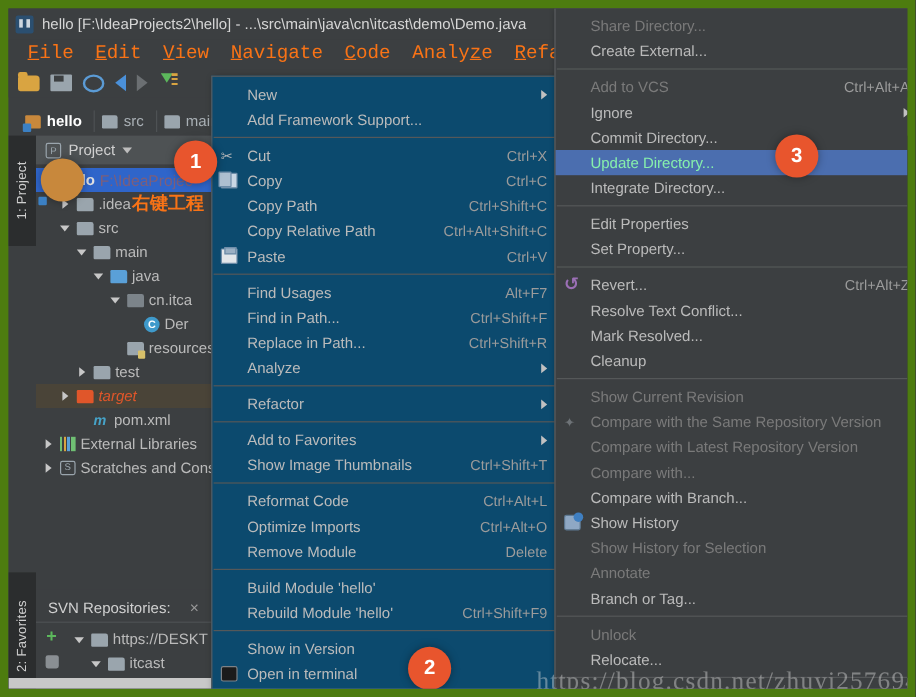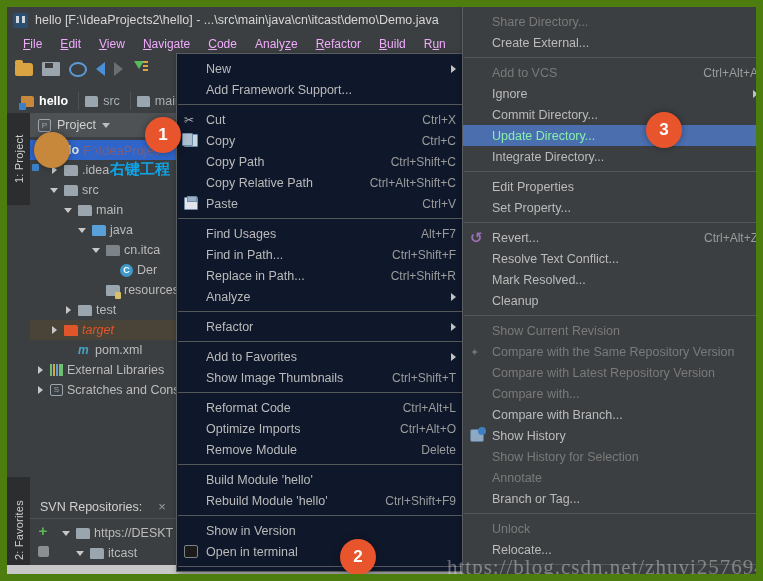--- a/index.html
+++ b/index.html
@@ -39,21 +39,21 @@
   }
   #titlebar .title-text { white-space: nowrap; overflow: hidden; }
 
   
   #menubar {
     position: absolute; left: 0; top: 26px; width: 763px; height: 22px;
     background: #3c3f41; display: flex; align-items: center;
     padding-left: 8px; gap: 2px;
   }
   #menubar .mb-item {
-    color: #f0abfc; font-size: 12px; padding: 2px 8px; white-space: nowrap;
+    color: #f97316; font-size: 16px; padding: 2px 8px; white-space: nowrap; font-family: Liberation Mono, monospace;
   }
   #menubar .mb-item span.u { text-decoration: underline; }
 
   
   #toolbar {
     position: absolute; left: 0; top: 48px; width: 763px; height: 26px;
     background: #3c3f41; display: flex; align-items: center;
     padding-left: 8px; gap: 9px;
   }
   .tb-btn { width: 18px; height: 18px; position: relative; flex: none; }
@@ -131,21 +131,21 @@
   .mvnic { width:13px;height:13px;color:#46a3c8;font-size:12px;line-height:12px;font-style:italic;flex:none;font-weight:bold;}
   .libic { width:13px;height:12px;flex:none;background:repeating-linear-gradient(90deg,#6fbf73 0 2px,#3c3f41 2px 3px,#d9a441 3px 5px,#3c3f41 5px 6px,#5aa0d8 6px 8px,#3c3f41 8px 9px,#6fbf73 9px 11px); }
   .scic { width:13px;height:12px;flex:none;border:1px solid #9aa5ad;border-radius:2px;color:#9aa5ad;font-size:8px;line-height:10px;text-align:center;}
   .tlabel.bold { font-weight: bold; color: #e0e0e0; }
   .tpath { color: #7d5f7a; font-size: 13px; }
   .tlabel.redfolder { color: #e0562a; }
 
   
   #red-note {
     position: absolute; left: 103px; top: 153px;
-    color: #0ea5e9; font-size: 15px; font-weight: bold;
+    color: #f97316; font-size: 15px; font-weight: bold;
     letter-spacing: 0px; white-space: nowrap; z-index: 6;
     font-family: "DejaVu Sans", sans-serif;
   }
 
   
   #svn-panel {
     position: absolute; left: 23px; top: 488px; width: 200px; height: 93px;
     background: #3c3f41;
   }
   #svn-header { height: 24px; display:flex;align-items:center;gap:6px;padding-left:10px;
@@ -158,22 +158,22 @@
   #svn-tree { flex: 1; padding-top: 4px; font-size: 12.5px; color:#bbbbbb;}
 
   
   #editor-bg {
     position: absolute; left: 199px; top: 106px; width: 564px; height: 475px;
     background: #2b2b2b;
   }
 
   
   #menu1 {
-    position: absolute; left: 169px; top: 46px; width: 291px; height: 519px;
-    background: #0f172a; border: 1px solid #5a5d5f;
+    position: absolute; left: 169px; top: 56px; width: 291px; height: 519px;
+    background: #0c4a6e; border: 1px solid #5a5d5f;
     box-shadow: 2px 2px 6px rgba(0,0,0,.45);
     z-index: 10; padding: 4px 0;
   }
   
   #menu2 {
     position: absolute; left: 455px; top: -1px; width: 307px; height: 572px;
     background: #3c3f41; border: 1px solid #5a5d5f;
     box-shadow: 2px 2px 6px rgba(0,0,0,.45);
     z-index: 11; padding: 4px 0;
   }

